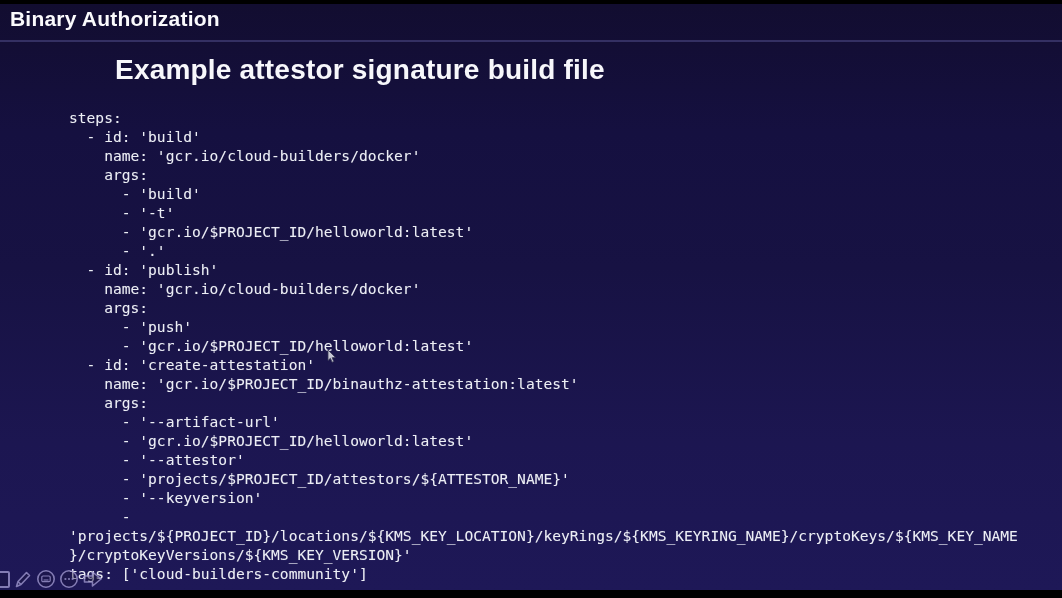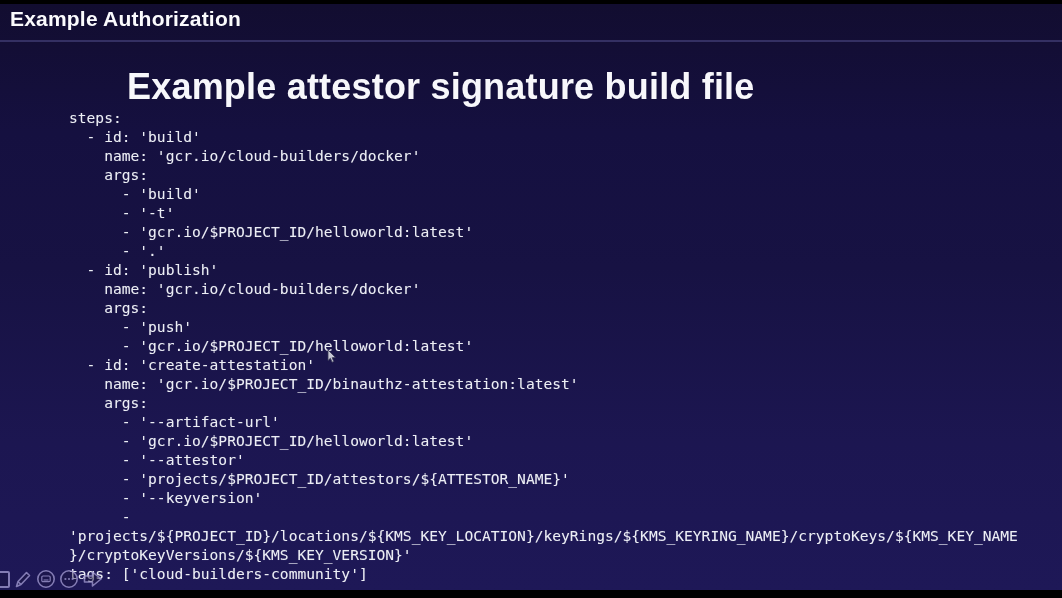--- a/index.html
+++ b/index.html
@@ -30,22 +30,22 @@
     position: absolute;
     left: 10px; top: 3px;
     font-size: 21px;
     font-weight: bold;
     color: #fbfbfd;
     letter-spacing: 0.2px;
   }
   .slide-title {
     position: absolute;
     left: 115px; top: 50px;
-    margin: 12px;
-    font-size: 36px;
+    margin: 0;
+    font-size: 28px;
     font-weight: bold;
     color: #f7f7fb;
     letter-spacing: 0.2px;
   }
   .yaml-code {
     position: absolute;
     left: 57px; top: 92px;
     margin: 12px;
     font-family: "DejaVu Sans Mono", "Liberation Mono", monospace;
     font-size: 14.6px;
@@ -76,21 +76,21 @@
     background: rgba(25,19,60,0.5);
   }
 </style>
 </head>
 <body>
 
 <div class="stage">
   <div class="slide">
 
     <div class="deck-header">
-      <span class="deck-title">Example Authorization</span>
+      <span class="deck-title">Binary Authorization</span>
     </div>
 
     <h1 class="slide-title">Example attestor signature build file</h1>
 
     <pre class="yaml-code">steps:
   - id: 'build'
     name: 'gcr.io/cloud-builders/docker'
     args:
       - 'build'
       - '-t'

